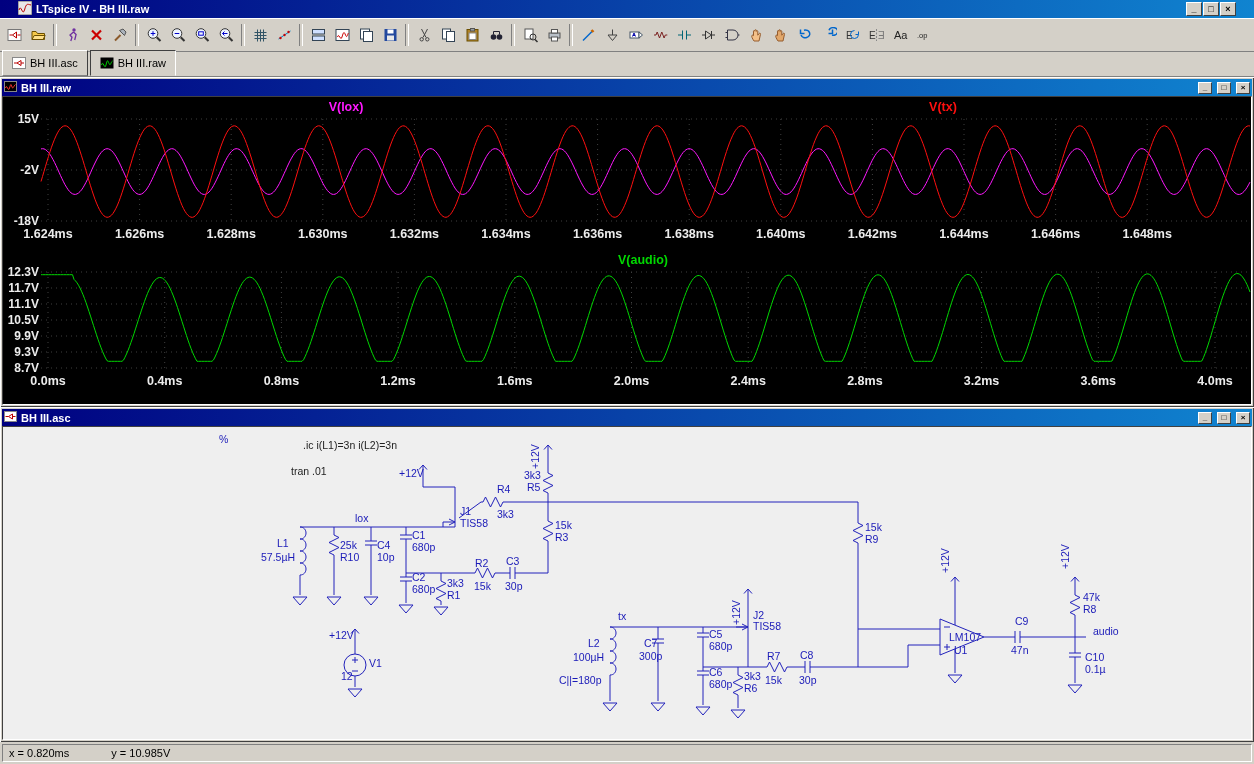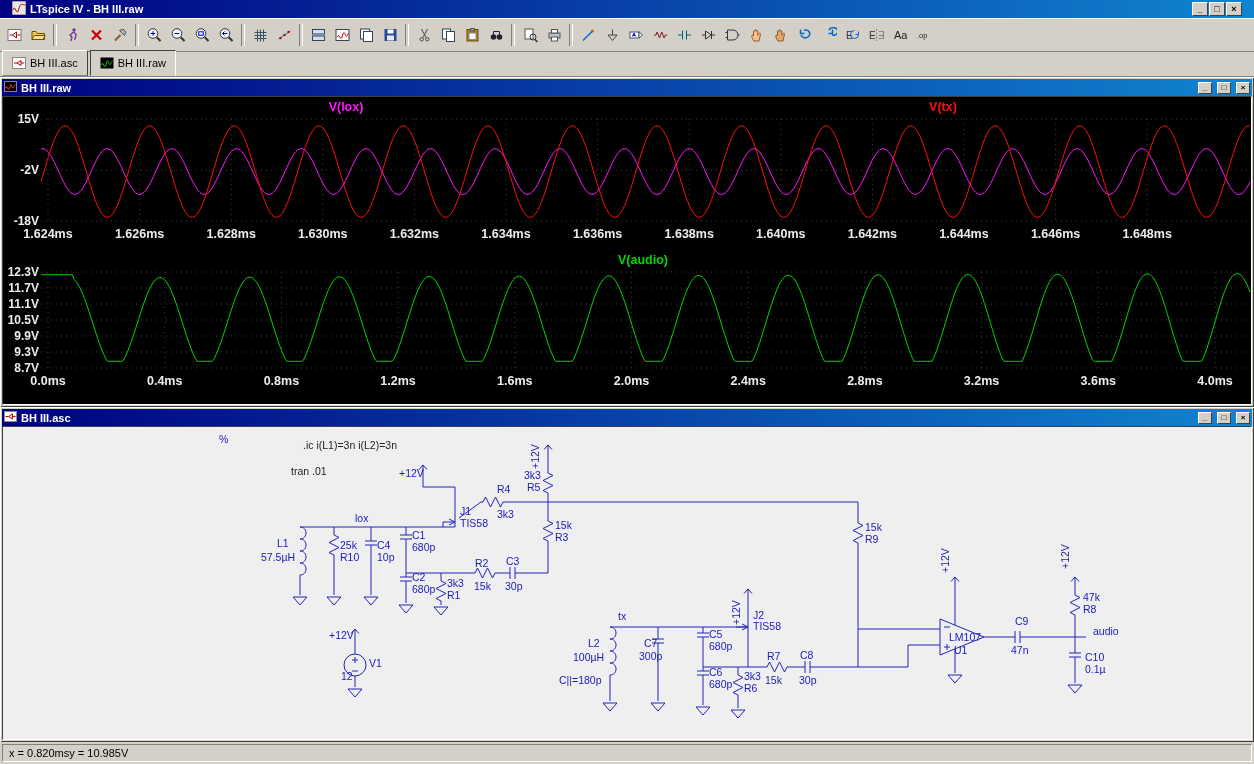--- a/index.html
+++ b/index.html
@@ -2,21 +2,21 @@
 <html><head>
 <meta charset="utf-8">
 <style>
   html,body{margin:0;padding:0;}
   body{width:1254px;height:764px;overflow:hidden;background:#d4d0c8;
        font-family:"Liberation Sans",sans-serif;font-size:11px;color:#000;}
   .app{width:1254px;height:764px;display:flex;flex-direction:column;}
 
   
   .titlebar{height:18px;flex:0 0 18px;background:linear-gradient(90deg,#000080,#1084d0);
-            display:flex;align-items:center;padding:0 12px;color:#fff;font-weight:bold;}
+            display:flex;align-items:center;padding:0 18px;color:#fff;font-weight:bold;}
   .titlebar .title{flex:1;margin-left:4px;font-size:11px;white-space:nowrap;}
   .winbtn{width:16px;height:14px;background:#d4d0c8;border:1px solid;
           border-color:#fff #404040 #404040 #fff;font-size:9px;line-height:11px;
           text-align:center;margin-left:1px;color:#000;padding:0;font-weight:bold;}
 
   
   .menubar{height:19px;flex:0 0 19px;display:flex;align-items:center;background:#d4d0c8;}
   .mi{padding:2px 7px;cursor:default;}
 
   
@@ -45,21 +45,21 @@
   .cbtn{width:14px;height:12px;background:#d4d0c8;border:1px solid;
         border-color:#fff #404040 #404040 #fff;font-size:8px;line-height:9px;text-align:center;
         margin-left:1px;color:#000;padding:0;font-weight:bold;}
   .waveclient{flex:1;background:#000;border:1px solid;border-color:#404040 #fff #fff #404040;overflow:hidden;}
   .schclient{flex:1;background:#efefef;border:1px solid;border-color:#404040 #fff #fff #404040;overflow:hidden;}
   .waveclient svg,.schclient svg{display:block;}
 
   
   .statusbar{height:20px;flex:0 0 20px;display:flex;align-items:center;padding:1px 2px;background:#d4d0c8;}
   .spanel{border:1px solid;border-color:#808080 #fff #fff #808080;height:16px;flex:1;
-          display:flex;align-items:center;padding:0 6px;}
+          display:flex;align-items:center;padding:0 6px;gap:42px;}
 </style>
 </head>
 <body>
 
 <div class="app">
 
   <div class="titlebar">
     <span><svg width="14" height="14" viewBox="0 0 14 14">
           <rect width="14" height="14" fill="#e8e8e8" stroke="#666"></rect>
           <path d="M1 9c2-7 3.5 7 5.5 0S9 3 13 4" stroke="#b00" fill="none"></path>

